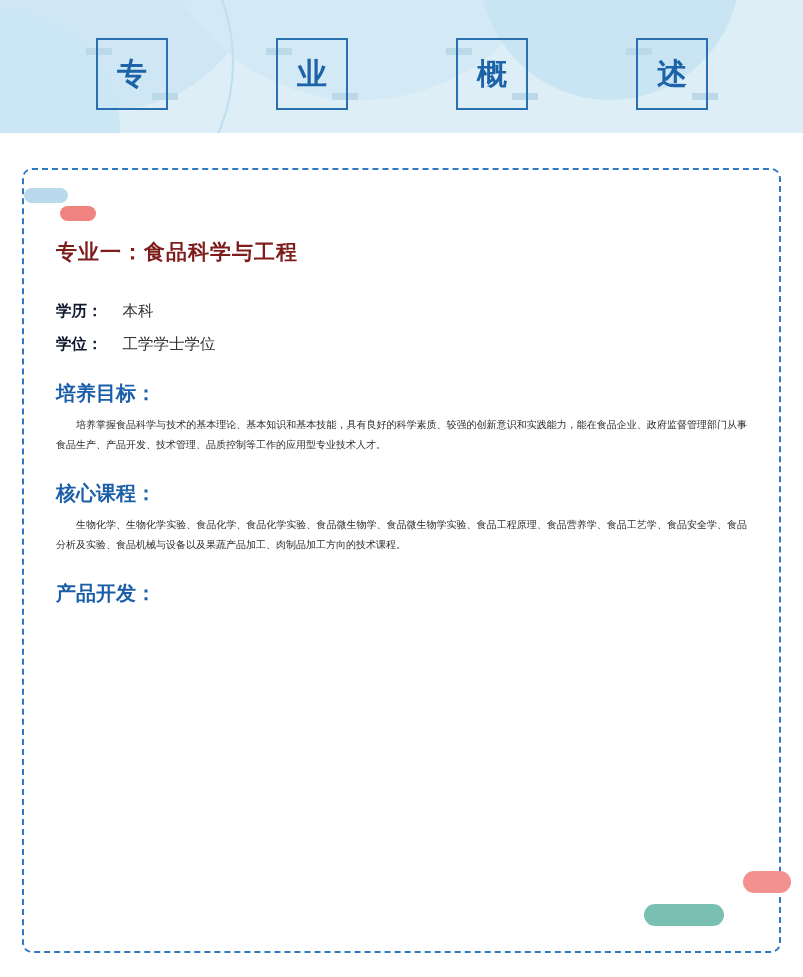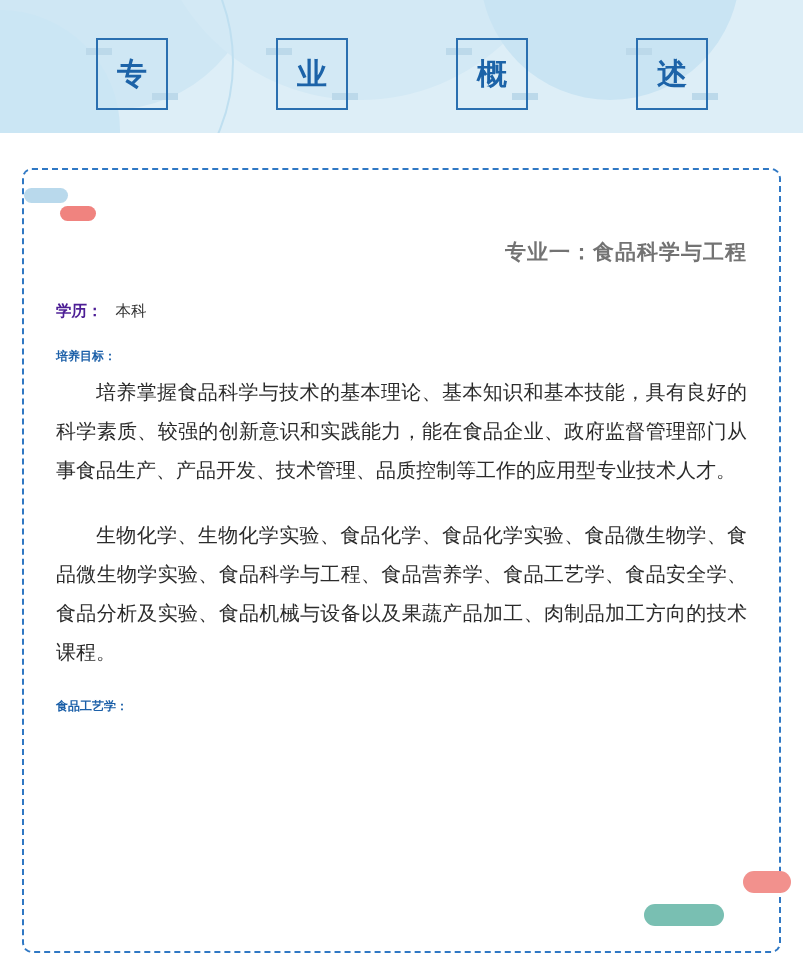--- a/index.html
+++ b/index.html
@@ -163,51 +163,51 @@
   }
 
   .card-inner {
     position: absolute;
     left: 32px;
     right: 32px;
     top: 52px;
   }
 
   .doc-title {
-    text-align: right;
+    text-align: left;
     font-size: 21px;
     font-weight: 700;
-    color: #737373;
+    color: #7f1d1d;
     letter-spacing: 1px;
     margin: 16px 0 34px 0;
   }
 
   .meta-line {
     font-size: 15.5px;
     color: #333333;
     margin-bottom: 11px;
     line-height: 1.4;
   }
   .meta-label {
-    color: #4c1d95;
-    font-weight: 700;
-    margin-right: 13px;
+    color: #0f172a;
+    font-weight: 700;
+    margin-right: 20px;
   }
 
   .section {
     margin-top: 26px;
   }
   .section-head {
-    font-size: 12px;
+    font-size: 20px;
     font-weight: 700;
     color: #1b5fa8;
     margin-bottom: 8px;
   }
   .section-body {
-    font-size: 20px;
+    font-size: 10px;
     color: #2b2b2b;
     line-height: 1.95;
     text-indent: 2em;
     text-align: justify;
   }
 </style>
 </head>
 <body>
 
 <div class="page">
@@ -256,29 +256,33 @@
     <div class="pill pill-red-tl"></div>
     <div class="pill pill-red-br"></div>
     <div class="pill pill-green-br"></div>
 
     <div class="card-inner">
       <div class="doc-title">专业一：食品科学与工程</div>
 
       <div class="meta-line">
         <span class="meta-label">学历：</span><span>本科</span>
       </div>
+      <div class="meta-line">
+        <span class="meta-label">学位：</span><span>工学学士学位</span>
+      </div>
 
       <div class="section">
         <div class="section-head">培养目标：</div>
         <div class="section-body">培养掌握食品科学与技术的基本理论、基本知识和基本技能，具有良好的科学素质、较强的创新意识和实践能力，能在食品企业、政府监督管理部门从事食品生产、产品开发、技术管理、品质控制等工作的应用型专业技术人才。</div>
       </div>
 
       <div class="section">
-        <div class="section-body">生物化学、生物化学实验、食品化学、食品化学实验、食品微生物学、食品微生物学实验、食品科学与工程、食品营养学、食品工艺学、食品安全学、食品分析及实验、食品机械与设备以及果蔬产品加工、肉制品加工方向的技术课程。</div>
+        <div class="section-head">核心课程：</div>
+        <div class="section-body">生物化学、生物化学实验、食品化学、食品化学实验、食品微生物学、食品微生物学实验、食品工程原理、食品营养学、食品工艺学、食品安全学、食品分析及实验、食品机械与设备以及果蔬产品加工、肉制品加工方向的技术课程。</div>
       </div>
 
       <div class="section">
-        <div class="section-head">食品工艺学：</div>
+        <div class="section-head">产品开发：</div>
       </div>
     </div>
   </div>
 
 </div>
 
 </body></html>

